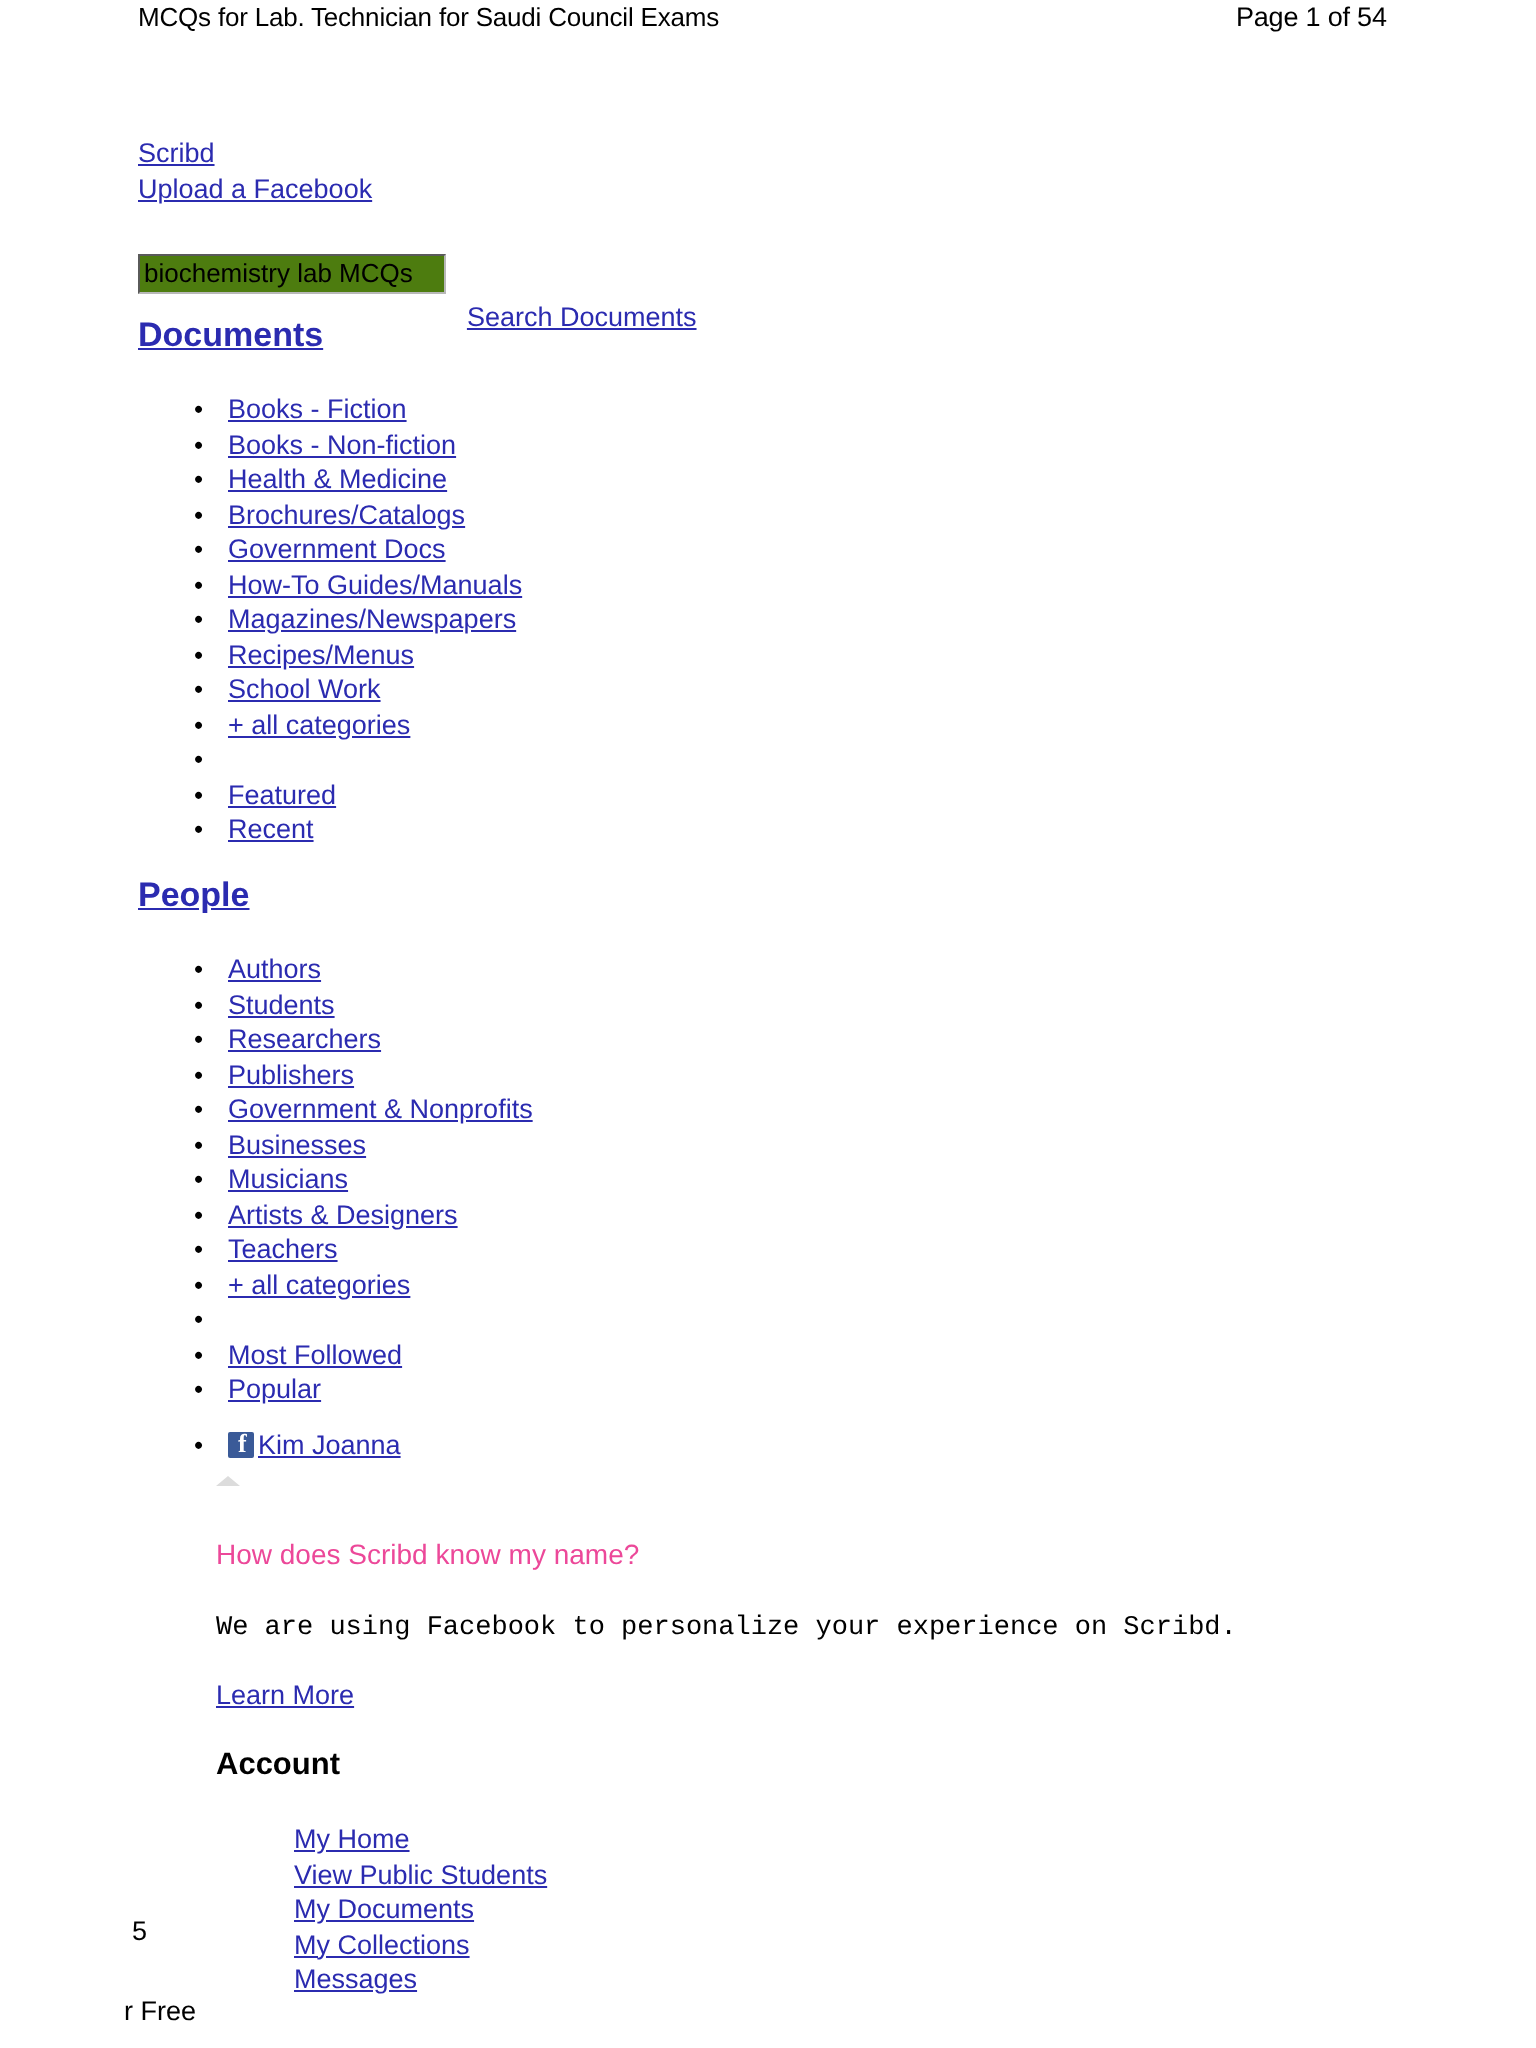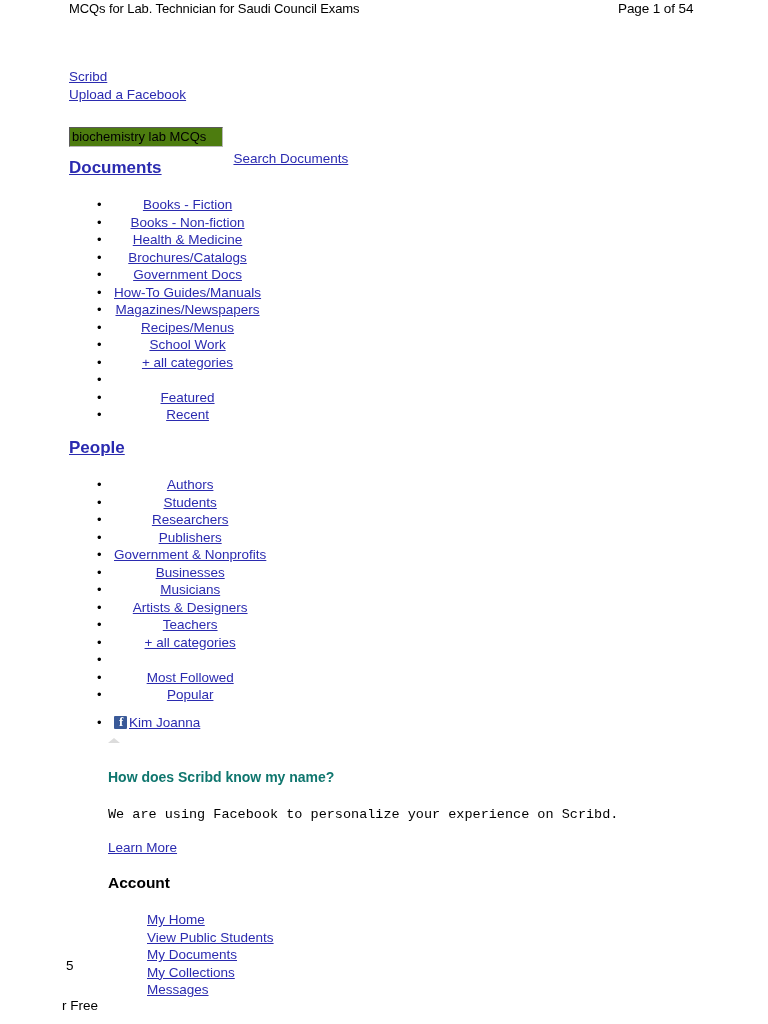--- a/index.html
+++ b/index.html
@@ -124,21 +124,20 @@
     padding: 0;
     list-style: none;
   }
   ul.navlist > li {
     position: relative;
     height: 17.5px;
     line-height: 17.5px;
     font-size: 13.5px;
     padding-left: 17px;
     white-space: nowrap;
-    text-align: center;
   }
   ul.navlist > li::before {
     content: "\2022";
     position: absolute;
     left: 0px;
     top: 0px;
     color: #000000;
     font-size: 13px;
     line-height: 17.5px;
   }
@@ -179,22 +178,22 @@
     border-right: 6px solid transparent;
     border-bottom: 5px solid #dcdcdc;
   }
 
   
   .fb-note-title {
     position: absolute;
     left: 108px;
     top: 769px;
     font-size: 14px;
-    font-weight: bold;
-    color: #0f766e;
+    font-weight: normal;
+    color: #ec4899;
     white-space: nowrap;
   }
   .fb-note-body {
     position: absolute;
     left: 108px;
     top: 807px;
     font-size: 13.5px;
     color: #000000;
     white-space: nowrap;
     font-family: Liberation Mono, monospace;

